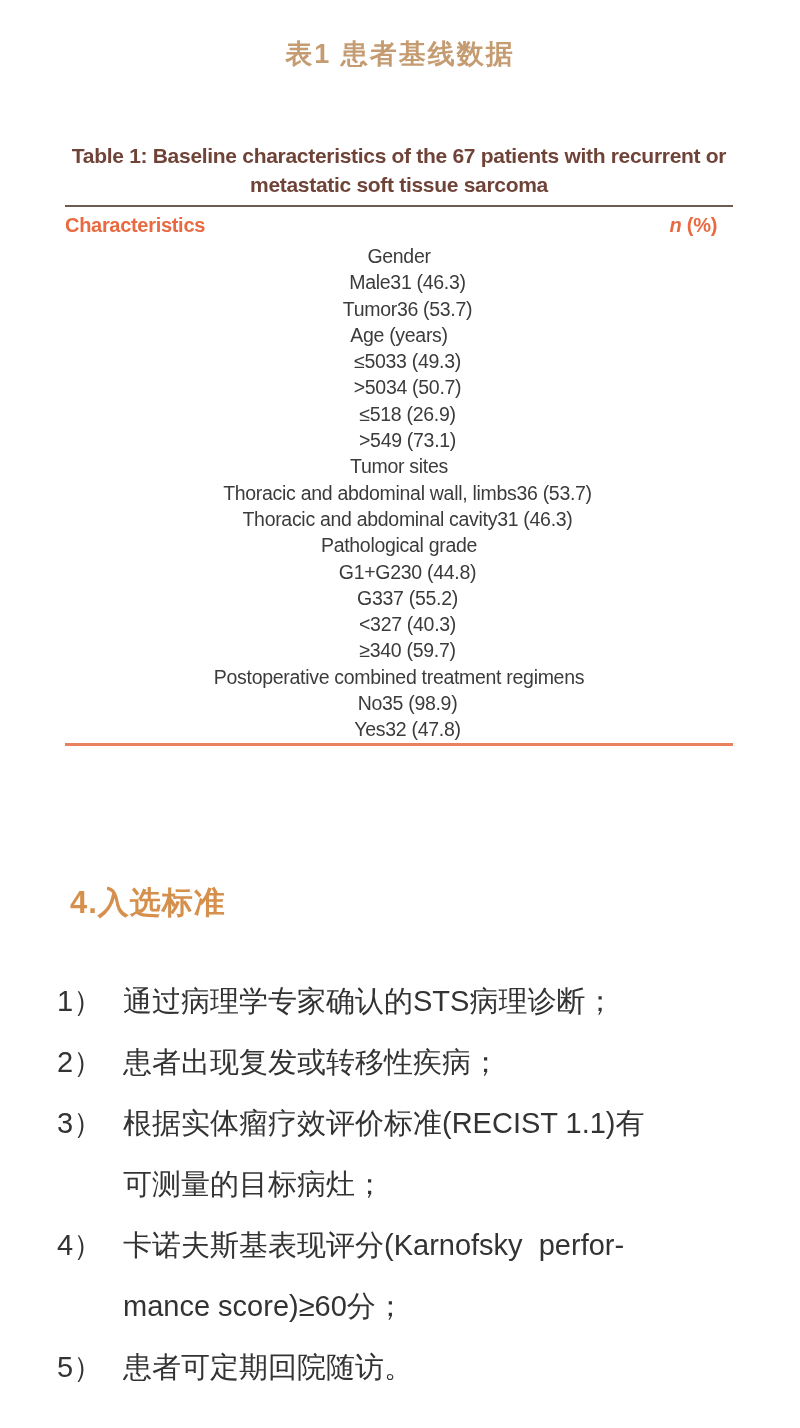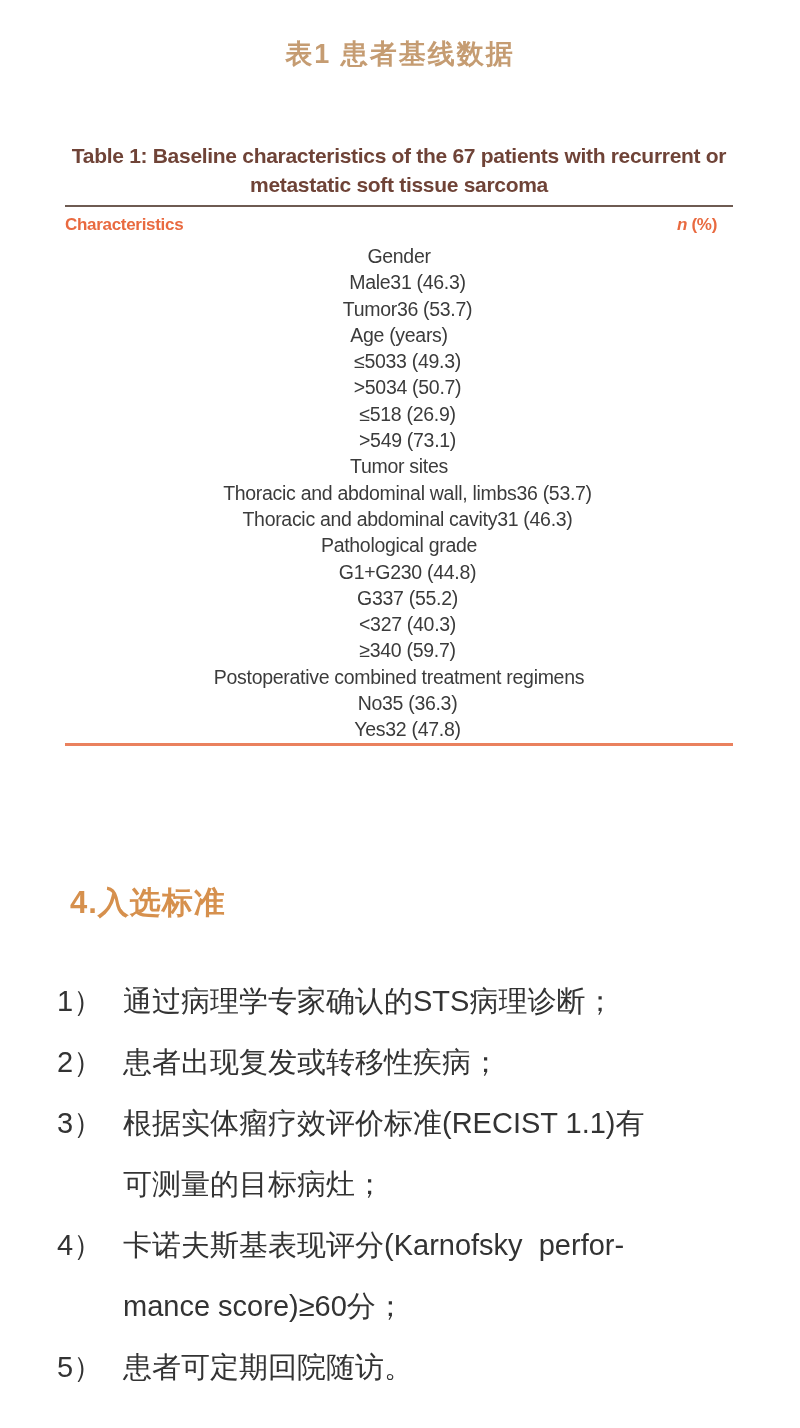--- a/index.html
+++ b/index.html
@@ -46,21 +46,21 @@
   .rule-top {
     margin-top: 6px;
     border-top: 2px solid var(--c-rule-dark, #6e5b52);
     height: 0;
   }
   .thead {
     display: flex;
     justify-content: space-between;
     align-items: center;
     height: 36px;
-    font-size: 17px;
+    font-size: 20px;
     font-weight: bold;
     color: var(--c-accent-red, #e96a40);
   }
   .thead .n-col { padding-right: 16px; }
   .thead .n-italic { font-style: italic; }
   .tbody { }
   .trow {
     display: flex;
     justify-content: center;
     align-items: baseline;
@@ -211,21 +211,21 @@
         <span class="val">40 (59.7)</span>
       </div>
 
       <div class="trow">
         <span class="lbl">Postoperative combined treatment regimens</span>
         <span class="val"></span>
       </div>
 
       <div class="trow">
         <span class="lbl indent">No</span>
-        <span class="val">35 (36.3)</span>
+        <span class="val">35 (98.9)</span>
       </div>
 
       <div class="trow">
         <span class="lbl indent">Yes</span>
         <span class="val">32 (47.8)</span>
       </div>
     </div>
   <div class="rule-bottom"></div>
 </div>
 

